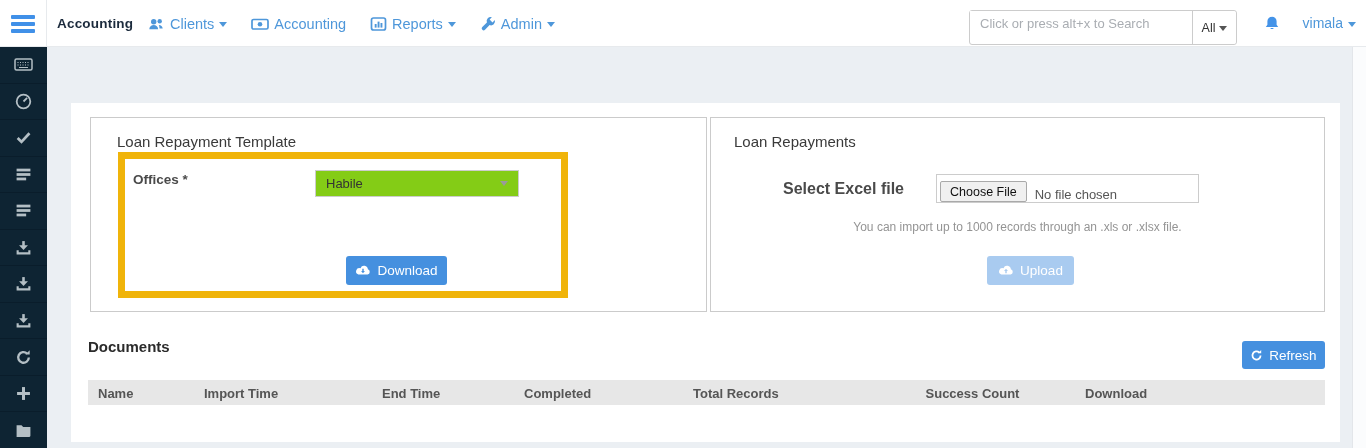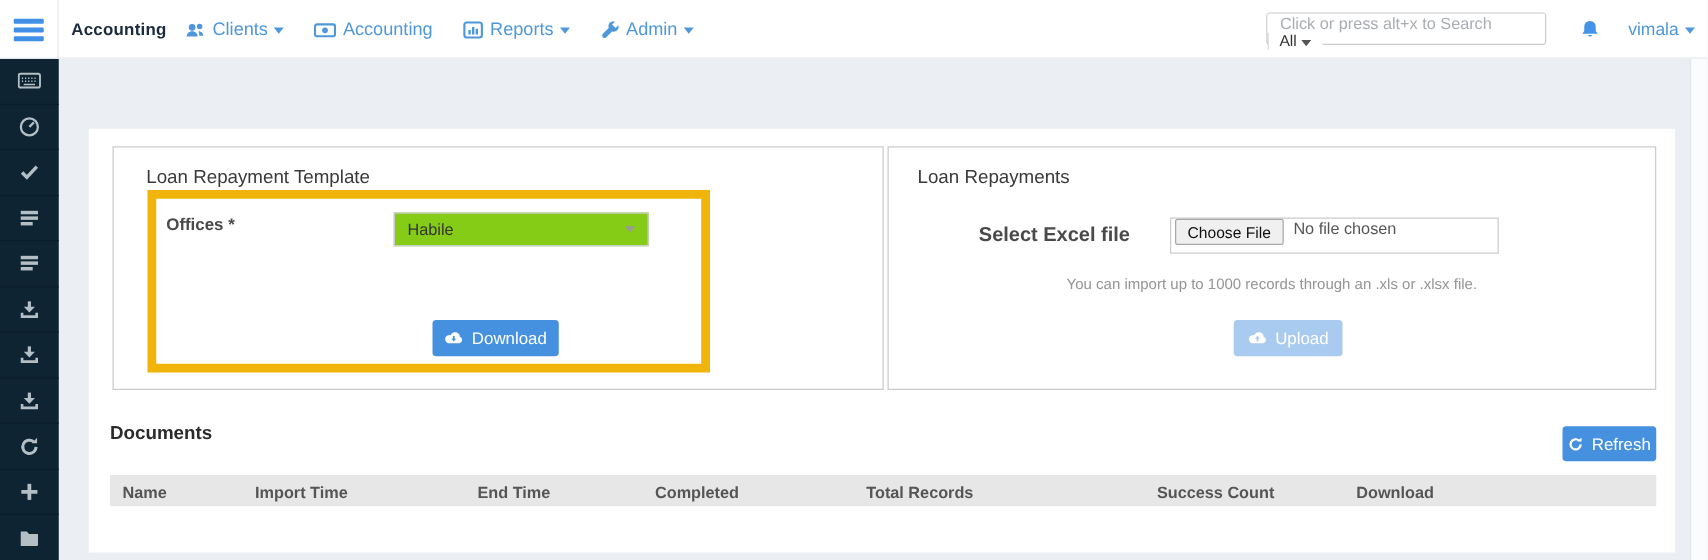--- a/index.html
+++ b/index.html
@@ -9,21 +9,21 @@
   
   .topbar { position:absolute; left:0; top:0; width:1366px; height:47px; background:#fff; border-bottom:1px solid #e7eaed; z-index:5; }
   .hamburger { position:absolute; left:0; top:0; width:47px; height:47px; border-right:1px solid #e7eaed; display:flex; align-items:center; justify-content:center; cursor:pointer; }
   .hamburger .bars { width:24px; }
   .hamburger .bars div { height:4px; background:#4090e8; border-radius:1px; margin:3px 0; }
   .brand { position:absolute; left:57px; top:0; line-height:47px; font-size:13.5px; font-weight:bold; color:#1b2a3c; letter-spacing:.2px; }
   .nav { position:absolute; left:148px; top:0; height:47px; display:flex; align-items:center; }
   .nav-item { display:flex; align-items:center; color:#4e97da; font-size:14.5px; margin-right:24px; cursor:pointer; white-space:nowrap; }
   .nav-item svg { margin-right:5px; }
   .caret { display:inline-block; width:0; height:0; border-left:4px solid transparent; border-right:4px solid transparent; border-top:5px solid currentColor; margin-left:5px; position:relative; top:1px; }
-  .searchwrap { position:absolute; right:129px; top:10px; height:26px; display:flex; border:1px solid #ccc; border-radius:3px; background:#fff;flex-direction:column; }
+  .searchwrap { position:absolute; right:129px; top:10px; height:35px; display:flex; border:1px solid #ccc; border-radius:3px; background:#fff; }
   .searchwrap input { border:0; outline:none; width:222px; height:25px; padding:0 10px; font-size:13px; color:#333; font-family:"Liberation Sans",sans-serif; }
   .searchwrap input::placeholder { color:#a9adb2; }
   .search-all { width:44px; border-left:1px solid #ccc; display:flex; align-items:center; justify-content:center; font-size:12.5px; color:#333; cursor:pointer; background:#fff; border-radius:0 3px 3px 0; }
   .search-all .caret { color:#555; margin-left:4px; }
   .bell { position:absolute; right:86px; top:15px; color:#4493e8; cursor:pointer; }
   .userbox { position:absolute; right:10px; top:0; line-height:47px; color:#4e97da; font-size:14px; cursor:pointer; display:flex; align-items:center; height:47px; }
 
   
   .sidebar { position:absolute; left:0; top:47px; width:47px; height:401px; background:#0e2433; display:flex; flex-direction:column; z-index:4; }
   .side-item { flex:1; display:flex; align-items:center; justify-content:center; color:#b4bfc5; border-bottom:1px solid #0a1d2b; cursor:pointer; }
@@ -47,24 +47,24 @@
 
   .hl-box { position:absolute; left:27px; top:34px; width:450px; height:146px; border:7px solid #f0b40a; }
   .offices-label { position:absolute; left:8px; top:13px; font-size:13.5px; font-weight:bold; color:#4a4a4a; }
   .office-select { position:absolute; left:190px; top:11px; width:204px; height:27px; border:1px solid #ccc; background:#84cc16; display:flex; align-items:center; padding:0 10px; font-size:13px; color:#333; cursor:pointer; }
   .office-select .sel-caret { position:absolute; right:10px; width:0; height:0; border-left:4px solid transparent; border-right:4px solid transparent; border-top:5px solid #9a9a9a; }
 
   .btn { display:flex; align-items:center; justify-content:center; border-radius:3px; color:#fff; font-size:13.5px; cursor:pointer; border:0; font-family:"Liberation Sans",sans-serif; }
   .btn svg { margin-right:6px; }
   .btn-download { position:absolute; left:221px; top:97px; width:101px; height:29px; background:#4590df; }
   .btn-upload { position:absolute; left:276px; top:138px; width:87px; height:29px; background:#a9cbf0; cursor:default; }
-  .btn-refresh { position:absolute; right:15px; top:238px; width:75px; height:28px; background:#4590df; }
+  .btn-refresh { position:absolute; right:15px; top:238px; width:83px; height:28px; background:#4590df; }
 
   .file-label { position:absolute; left:0; top:62px; width:193px; text-align:right; font-size:16px; font-weight:bold; color:#4a4a4a; line-height:17px; }
-  .file-box { position:absolute; left:225px; top:56px; width:263px; height:29px; border:1px solid #ccc; background:#fff; display:flex; align-items:flex-start; padding:0 8px 0 3px; }
+  .file-box { position:absolute; left:225px; top:56px; width:263px; height:29px; border:1px solid #ccc; background:#fff; display:flex; align-items:flex-end; padding:0 8px 0 3px; }
   .choose-btn { height:21px; padding:0 9px; background:#f0f0f0; border:1px solid #a9a9a9; border-radius:2px; font-size:12.5px; color:#111; display:flex; align-items:center; cursor:pointer; white-space:nowrap; font-family:"Liberation Sans",sans-serif; }
   .no-file { margin-left:8px; font-size:13px; color:#555; white-space:nowrap; }
   .helper { position:absolute; left:0; top:102px; width:100%; text-align:center; font-size:12px; color:#949494; }
 
   .docs-title { position:absolute; left:17px; top:235px; font-size:15px; font-weight:bold; color:#2b2b2b; }
   .doc-table { position:absolute; left:17px; top:277px; width:1237px; height:25px; background:#e7e7e7; display:flex;gap:12px; }
   .doc-table .th { font-size:13px; font-weight:bold; color:#555; line-height:28px; padding-left:10px; overflow:hidden; white-space:nowrap; }
   .th.c0{width:94px;} .th.c1{width:166px;} .th.c2{width:130px;} .th.c3{width:157px;}
   .th.c4{width:177px;} .th.c5{width:191px;text-align:center;} .th.c6{width:180px;} .th.c7{width:142px;}
 </style>

